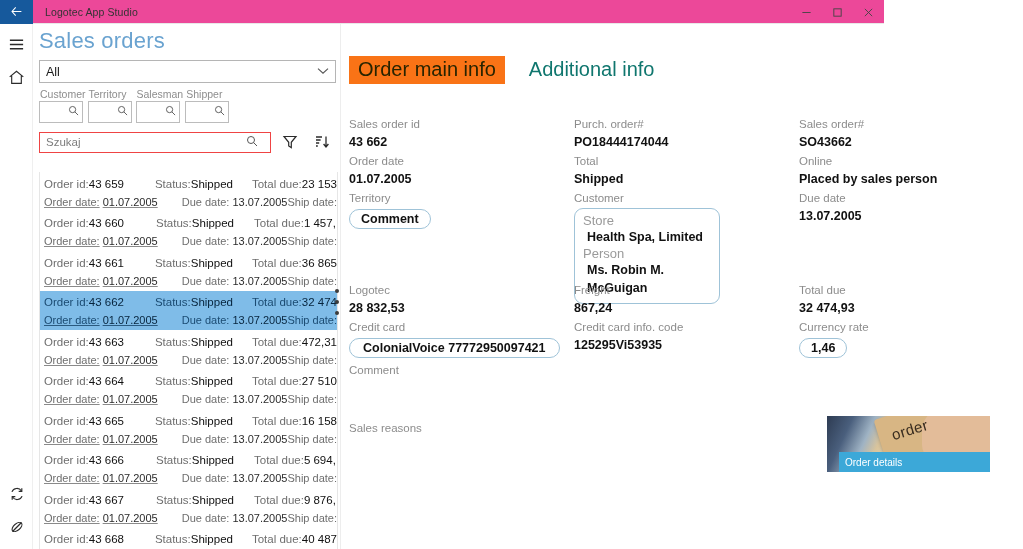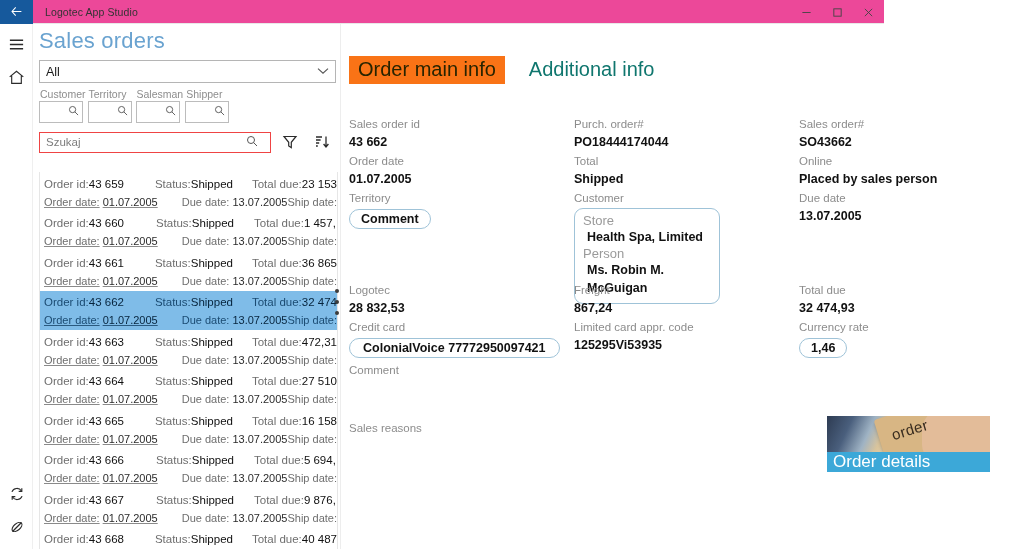--- a/index.html
+++ b/index.html
@@ -215,22 +215,22 @@
     content: ""; position: absolute; right: -6px; top: -10px;
     width: 74px; height: 60px; border-radius: 40% 30% 45% 35%;
     background: #e3bc99;
   }
   .tile-word {
     position: absolute; left: 64px; top: 5px; z-index: 3;
     font-size: 15px; color: #3a2e20; font-family: "Liberation Sans", sans-serif;
     transform: rotate(-17deg); font-weight: 500; letter-spacing: .5px;
   }
   .tile-caption {
-    position: absolute; left: 0; bottom: 0; width: 163px; height: 20px;
-    background: #3ca8d8; color: #fff; font-size: 17px;
+    position: absolute; left: 12px; bottom: 0; width: 163px; height: 20px;
+    background: #3ca8d8; color: #fff; font-size: 10px;
     display: flex; align-items: center; padding-left: 6px; z-index: 4;
   }
 </style>
 </head>
 <body>
 
 <div class="titlebar">
   <div class="back-btn">
     <svg width="13" height="13" viewBox="0 0 16 16">
       <path d="M7 3 L2.5 8 L7 13 M2.5 8 L14 8" fill="none" stroke="#ffffff" stroke-width="1.3"></path>
@@ -596,21 +596,21 @@
         <div class="fld-value"></div>
       </div>
     </div>
 
     <div class="col c2">
       <div class="fld">
         <div class="fld-label">Freight</div>
         <div class="fld-value">867,24</div>
       </div>
       <div class="fld">
-        <div class="fld-label">Limited card appr. code</div>
+        <div class="fld-label">Credit card info. code</div>
         <div class="fld-value">125295Vi53935</div>
       </div>
     </div>
 
     <div class="col c3">
       <div class="fld">
         <div class="fld-label">Total due</div>
         <div class="fld-value">32 474,93</div>
       </div>
       <div class="fld">

